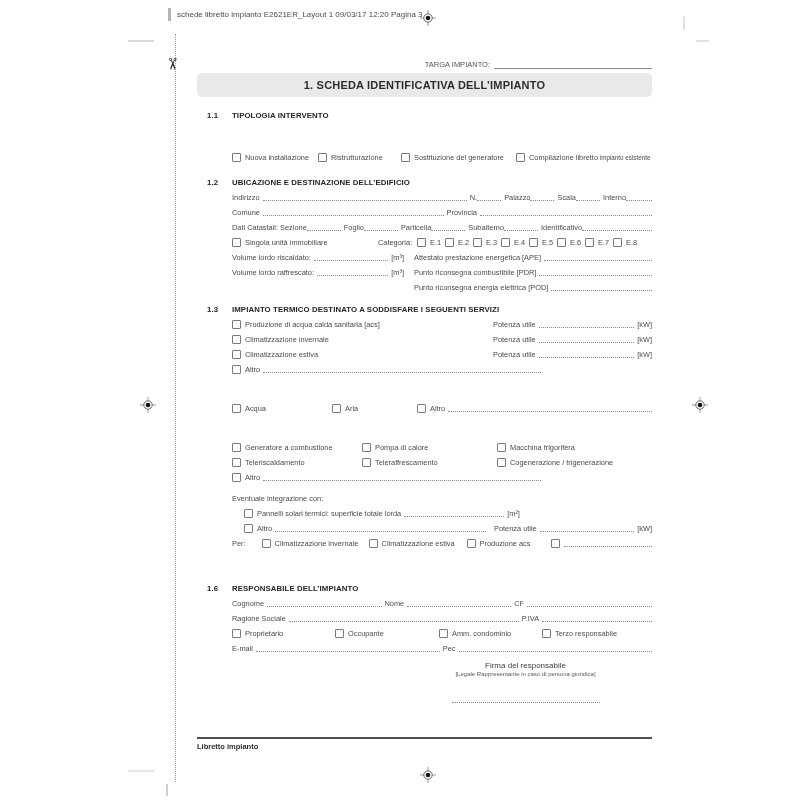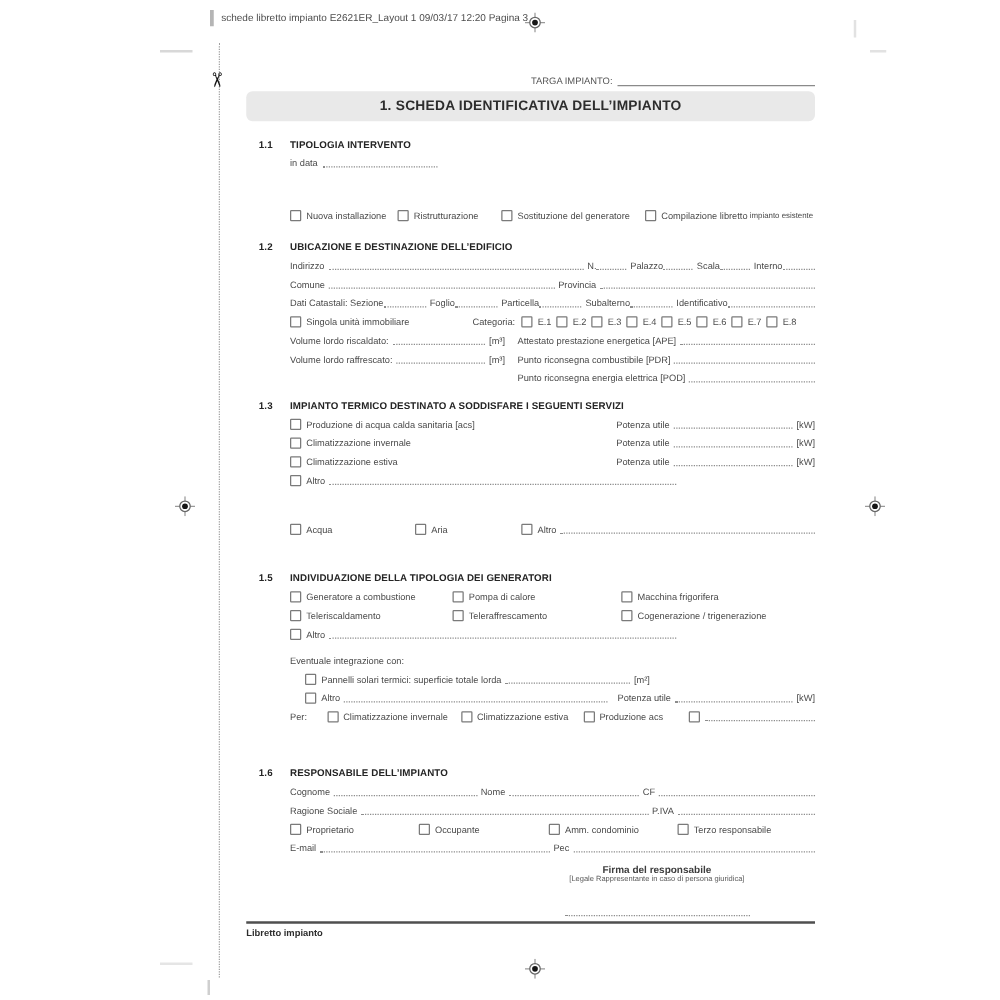--- a/index.html
+++ b/index.html
@@ -39,21 +39,21 @@
   .lbl{flex:none;}
   .gapseg{flex:none;display:inline-block;}
   .lead{
     border-bottom:1px dotted #8c8c8c;align-self:flex-end;margin-bottom:1.5px;
     flex:none;min-width:6px;display:inline-block;height:1px;
   }
   .chk{display:flex;align-items:center;flex:none;min-width:0;}
   .box{width:7px;height:7px;border:1px solid #7a7a7a;border-radius:1px;background:#fff;margin-right:4px;flex:none;}
   .small{font-size:6.3px;}
   .firma{margin:8px 20px 0 auto;width:213px;text-align:center;}
-  .firma-l1{font-size:8px;color:#3d3d3d;font-weight:bold;}
+  .firma-l1{font-size:8px;color:#3d3d3d;}
   .firma-l2{font-size:6px;color:#5a5a5a;margin-top:1px;}
   .firma-line{margin:24px auto 0;width:148px;border-bottom:1px dotted #8c8c8c;height:1px;}
   .footer{position:absolute;left:197px;top:737px;width:455px;}
   .footer-rule{border-top:2px solid #4f4f4f;height:0;}
   .footer-label{text-align:left;font-size:7.5px;font-weight:bold;color:#2d2d2d;margin-top:3px;}
 </style>
 </head>
 <body>
 
 <div class="print-header">schede libretto impianto E2621ER_Layout 1  09/03/17  12:20  Pagina 3</div>
@@ -109,25 +109,20 @@
     <span>1. SCHEDA IDENTIFICATIVA DELL’IMPIANTO</span>
   </div>
 
   <div>
       <div class="section" style="margin-top: 14px;">
         <div class="sec-h">
           <span class="sec-num">1.1</span>
           <span class="sec-title">TIPOLOGIA INTERVENTO</span>
         </div>
         <div class="row">
-          <span class="lbl">in data</span>
-          <span class="gapseg" style="width: 4px;"></span>
-          <span class="lead" style="width: 92px;"></span>
-        </div>
-        <div class="row">
           <span class="chk" style="width: 86px;">
             <span class="box"></span>
             <span class="chk-l">Nuova installazione</span>
           </span>
           <span class="chk" style="width: 83px; margin-top: 27px;">
             <span class="box"></span>
             <span class="chk-l">Ristrutturazione</span>
           </span>
           <span class="chk" style="width: 115px;">
             <span class="box"></span>
@@ -338,24 +333,20 @@
           </span>
           <span class="chk">
             <span class="box"></span>
             <span class="chk-l">Altro</span>
           </span>
           <span class="gapseg" style="width: 3px;"></span>
           <span class="lead" style="flex-grow: 1;"></span>
         </div>
       </div>
       <div class="section" style="margin-top: 30px;">
-        <div class="sec-h">
-          <span class="sec-num">1.5</span>
-          <span class="sec-title">INDIVIDUAZIONE DELLA TIPOLOGIA DEI GENERATORI</span>
-        </div>
         <div class="row">
           <span class="chk" style="width: 130px;">
             <span class="box"></span>
             <span class="chk-l">Generatore a combustione</span>
           </span>
           <span class="chk" style="width: 135px;">
             <span class="box"></span>
             <span class="chk-l">Pompa di calore</span>
           </span>
           <span class="chk" style="flex-grow: 1;">

